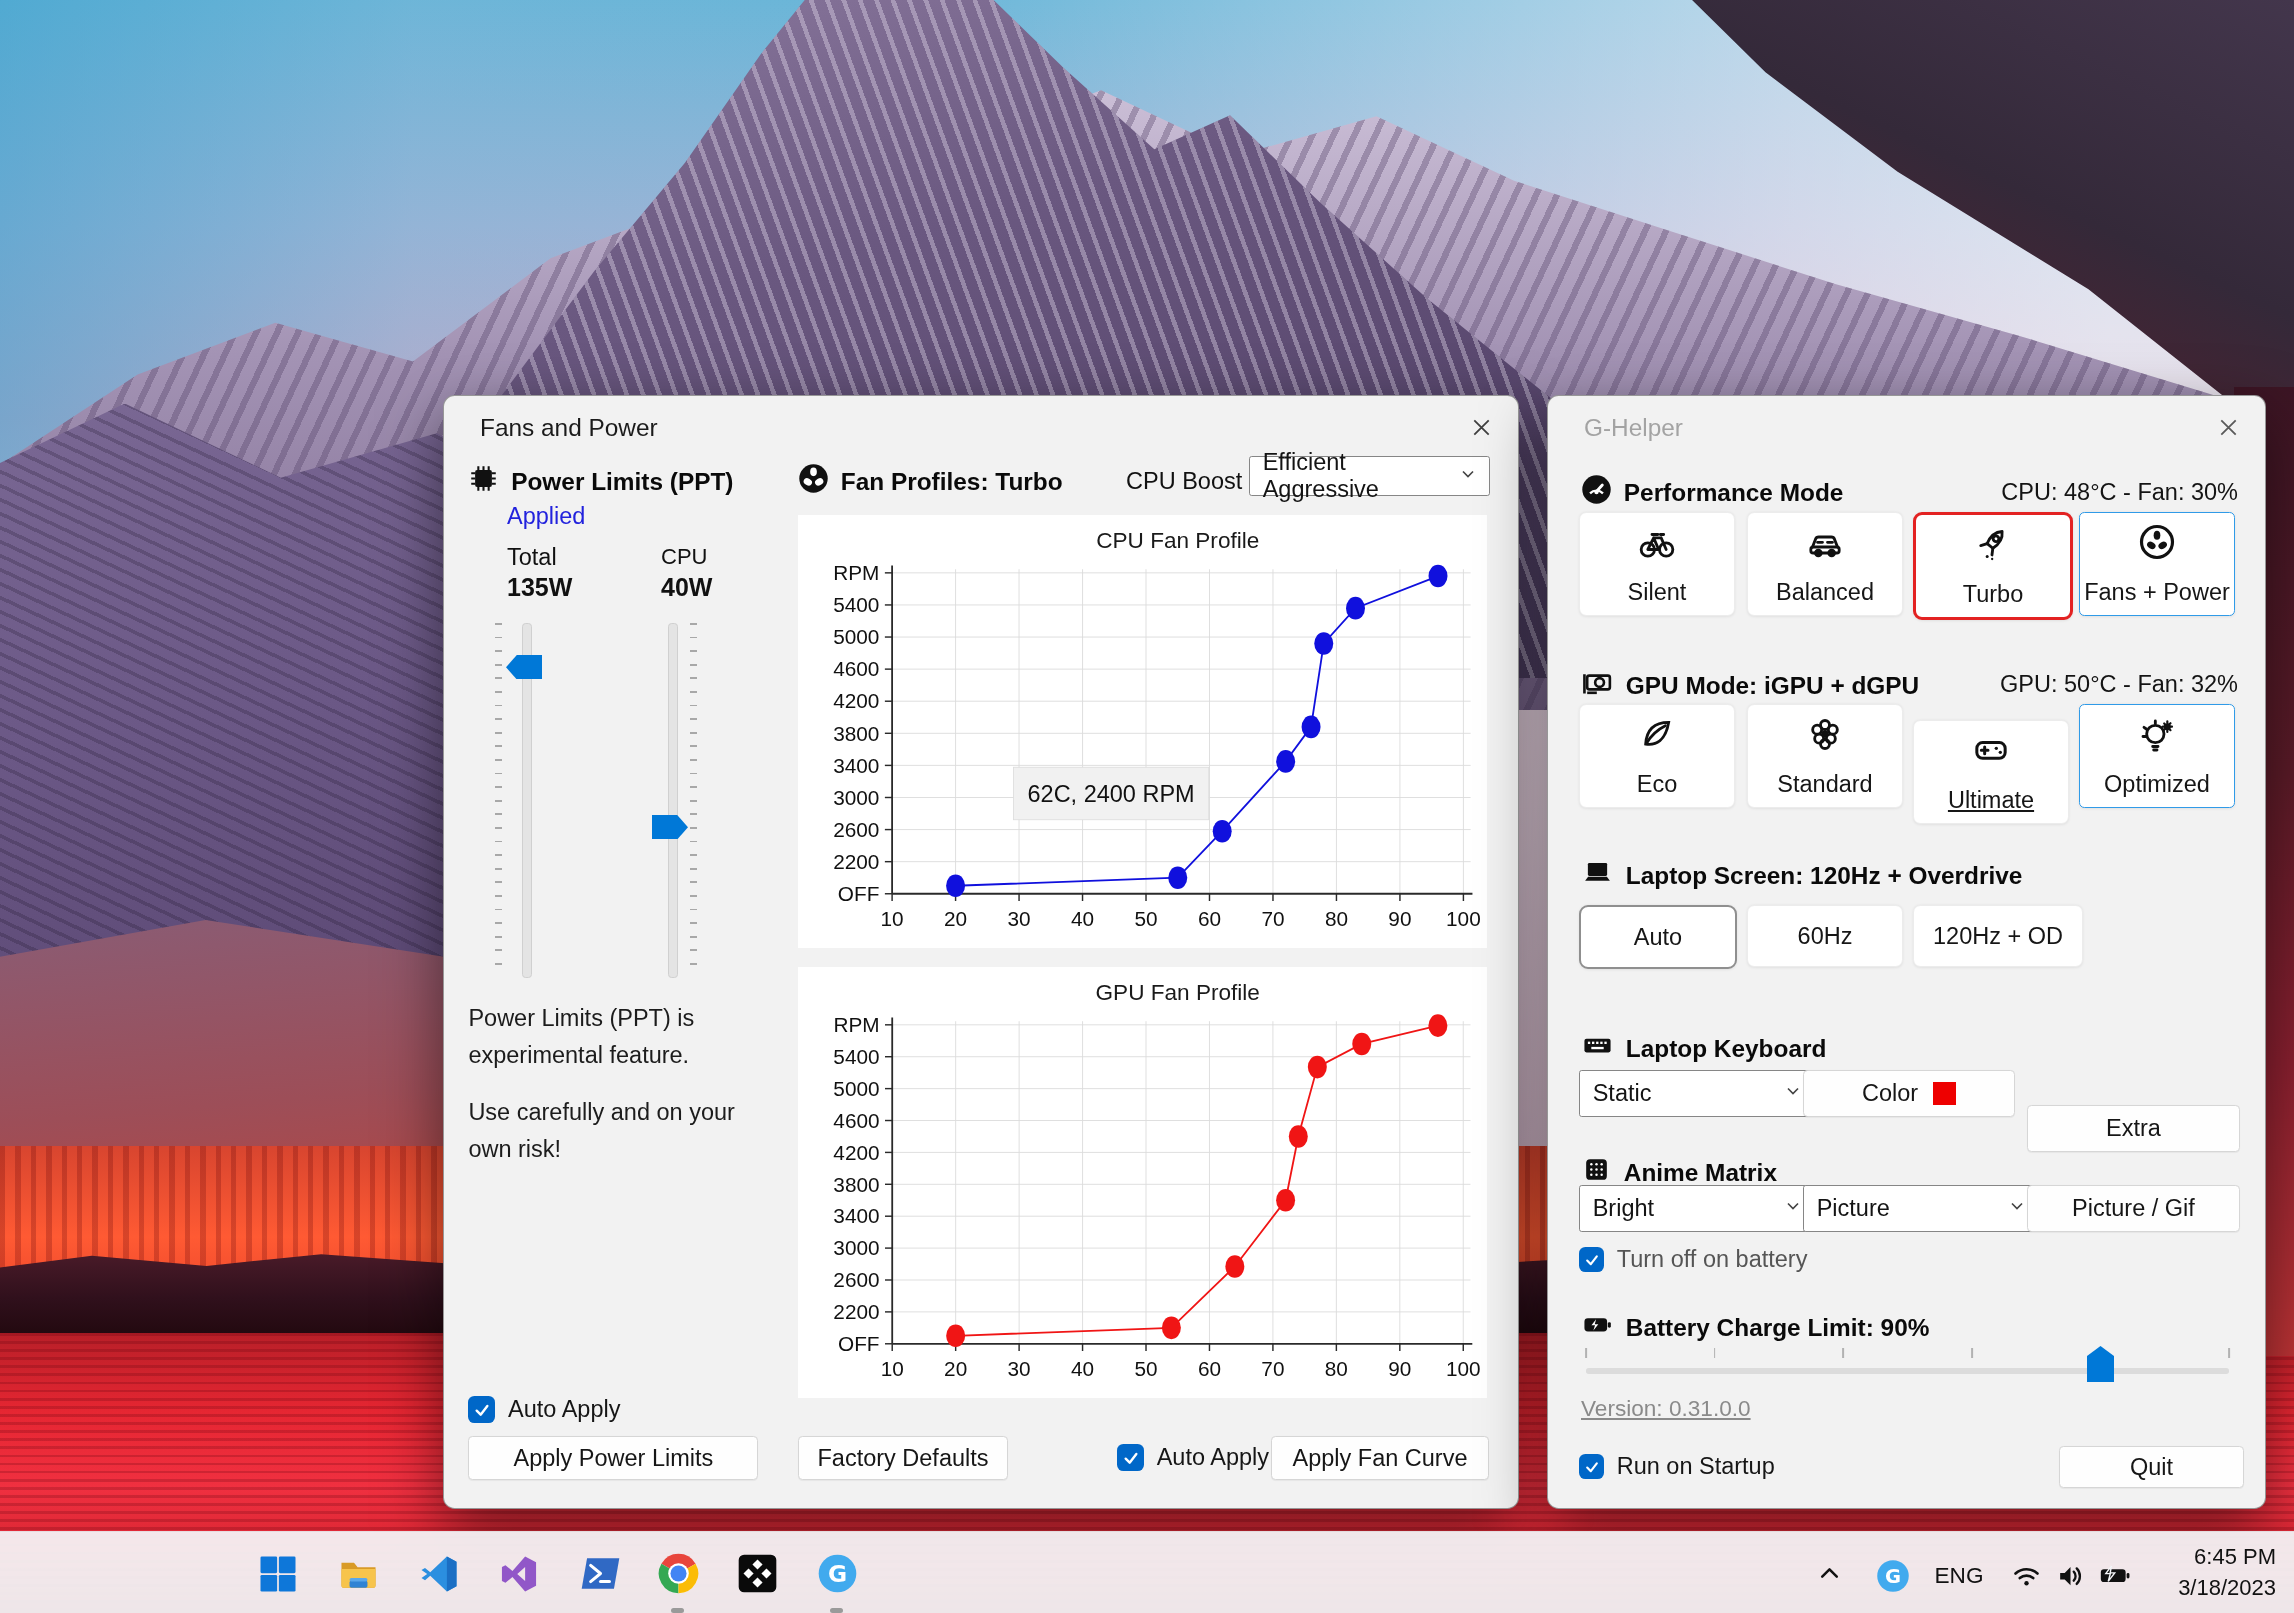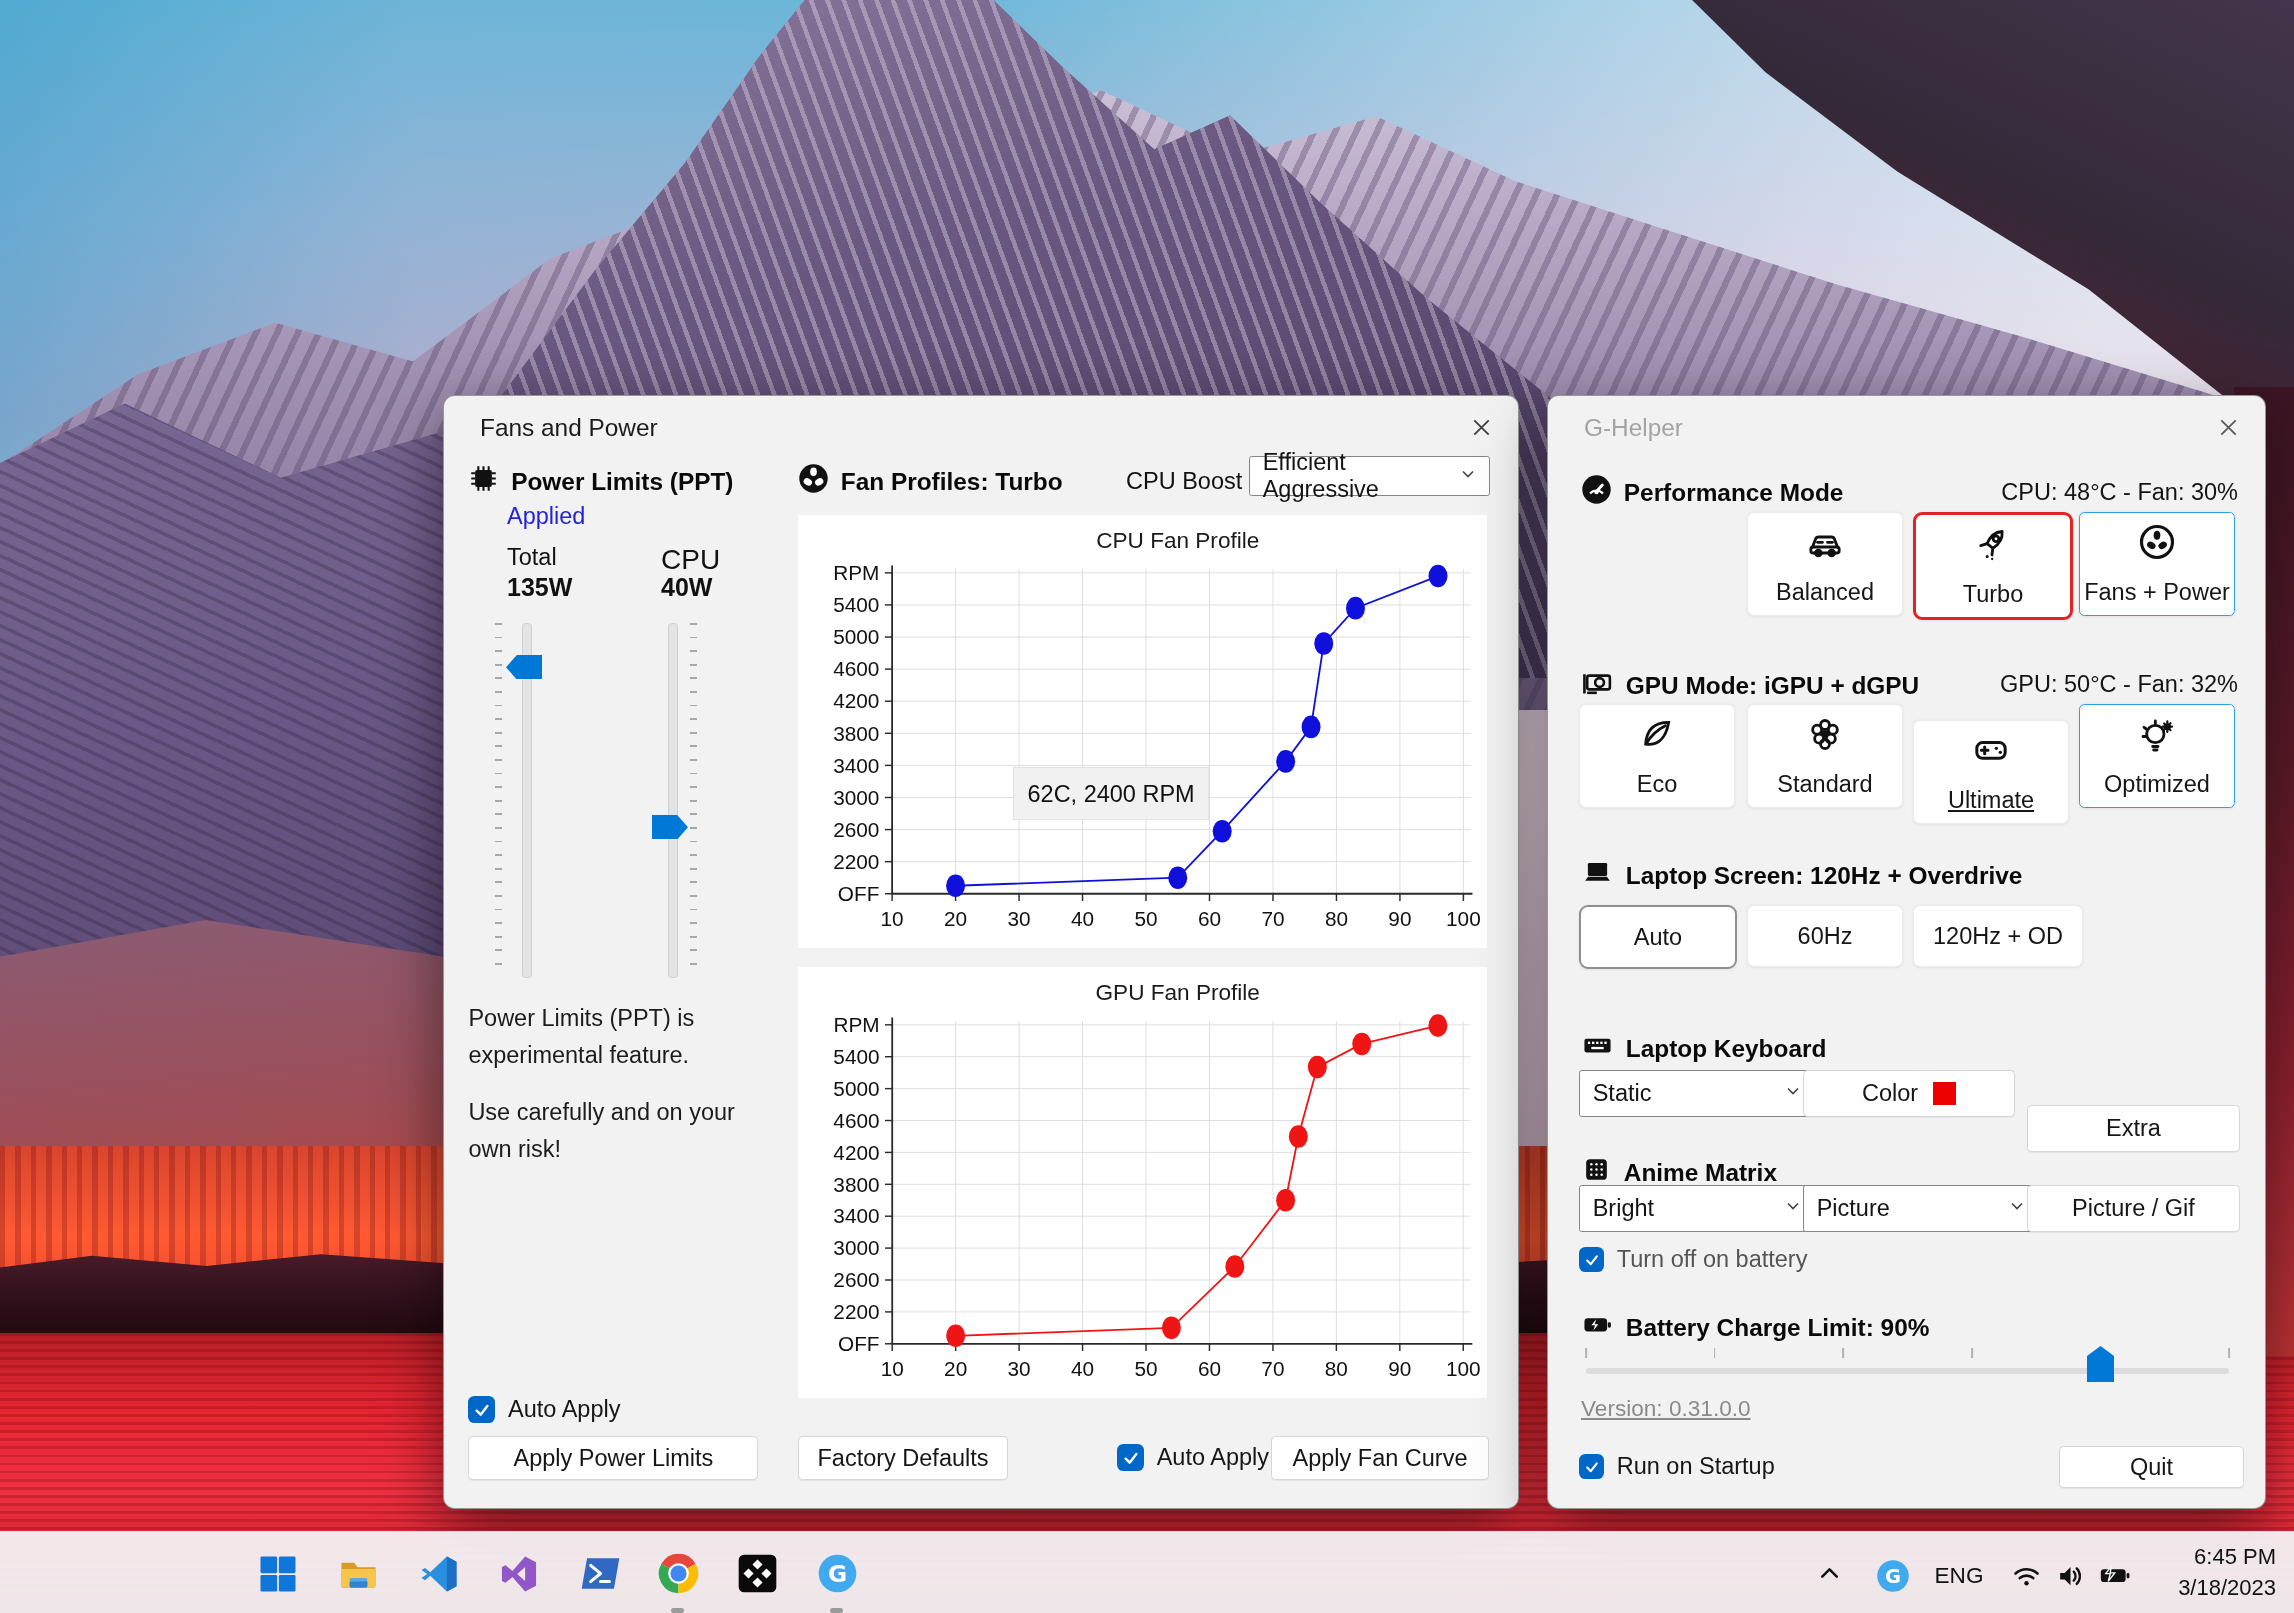--- a/index.html
+++ b/index.html
@@ -121,21 +121,21 @@
               <path d="M8 5.5V2.5 M12 5.5V2.5 M16 5.5V2.5 M8 21.5V18.5 M12 21.5V18.5 M16 21.5V18.5 M5.5 8H2.5 M5.5 12H2.5 M5.5 16H2.5 M21.5 8H18.5 M21.5 12H18.5 M21.5 16H18.5"></path>
             </g>
           </svg>
       </span>
       <span>Power Limits (PPT)</span>
     </div>
     <div class="abs link" style="left:63px;top:107px;">Applied</div>
 
     <div class="abs" style="left:63px;top:148px;font-size:23.5px;">Total</div>
     <div class="abs" style="left:63px;top:177px;font-size:25px;font-weight:bold;">135W</div>
-    <div class="abs" style="left:217px;top:148px;font-size:28px;">CPU</div>
+    <div class="abs" style="left:217px;top:148px;font-size:22px;">CPU</div>
     <div class="abs" style="left:217px;top:177px;font-size:25px;font-weight:bold;">40W</div>
 
     <div class="vticks" style="left:51px;top:227px;height:353px;"></div>
     <div class="vtrack" style="left:78px;top:227px;height:353px;"></div>
     <div class="thumb thumb-left" style="left:62px;top:259px;"></div>
     <div class="vtrack" style="left:224px;top:227px;height:353px;"></div>
     <div class="vticks" style="left:246px;top:227px;height:353px;"></div>
     <div class="thumb thumb-right" style="left:208px;top:419px;"></div>
 
     <div class="abs note" style="left:24.4px;top:604px;width:280px;">Power Limits (PPT) is experimental feature.</div>
@@ -352,20 +352,28 @@
             <circle cx="12" cy="12" r="11" fill="#111"></circle>
             <path d="M7 15 A7 7 0 0 1 17 15" stroke="#fff" stroke-width="1.8" fill="none"></path>
             <path d="M12 13.5 L16.5 8.5" stroke="#fff" stroke-width="2.2" stroke-linecap="round"></path>
             <circle cx="12" cy="14" r="1.7" fill="#fff"></circle>
           </svg>
       </span>
       <span>Performance Mode</span>
     </div>
     <div class="sec-status" style="right:27px;top:83px;">CPU: 48°C  -   Fan: 30%</div>
 
+    <div class="mode-btn" style="left:31px;top:116px;width:154px;height:102px;">
+      <span><svg width="40" height="40" viewBox="0 0 24 24" fill="none" stroke="#111" stroke-width="1.7" stroke-linecap="round">
+            <circle cx="6.5" cy="16.5" r="4"></circle>
+            <circle cx="17.5" cy="16.5" r="4"></circle>
+            <path d="M6.5 16.5 L10 9.5 H14.5 M10 9.5 L13 16.5 H6.5 M14.5 9.5 L17.5 16.5 M9 7.5 h3.5 M14 7.5 h2"></path>
+          </svg></span>
+      <span>Silent</span>
+    </div>
     <div class="mode-btn" style="left:199px;top:116px;width:154px;height:102px;">
       <span><svg width="40" height="40" viewBox="0 0 24 24" fill="none" stroke="#111" stroke-width="1.7" stroke-linecap="round">
             <path d="M4.5 15 l1.8-4.6 A2 2 0 0 1 8.2 9 h7.6 a2 2 0 0 1 1.9 1.4 L19.5 15"></path>
             <rect x="3.5" y="15" width="17" height="3.6" rx="1.4"></rect>
             <circle cx="8" cy="18.6" r="1.7" fill="#111"></circle>
             <circle cx="16" cy="18.6" r="1.7" fill="#111"></circle>
             <path d="M7.5 12.2 h3 M13.5 12.2 h3"></path>
           </svg></span>
       <span>Balanced</span>
     </div>

